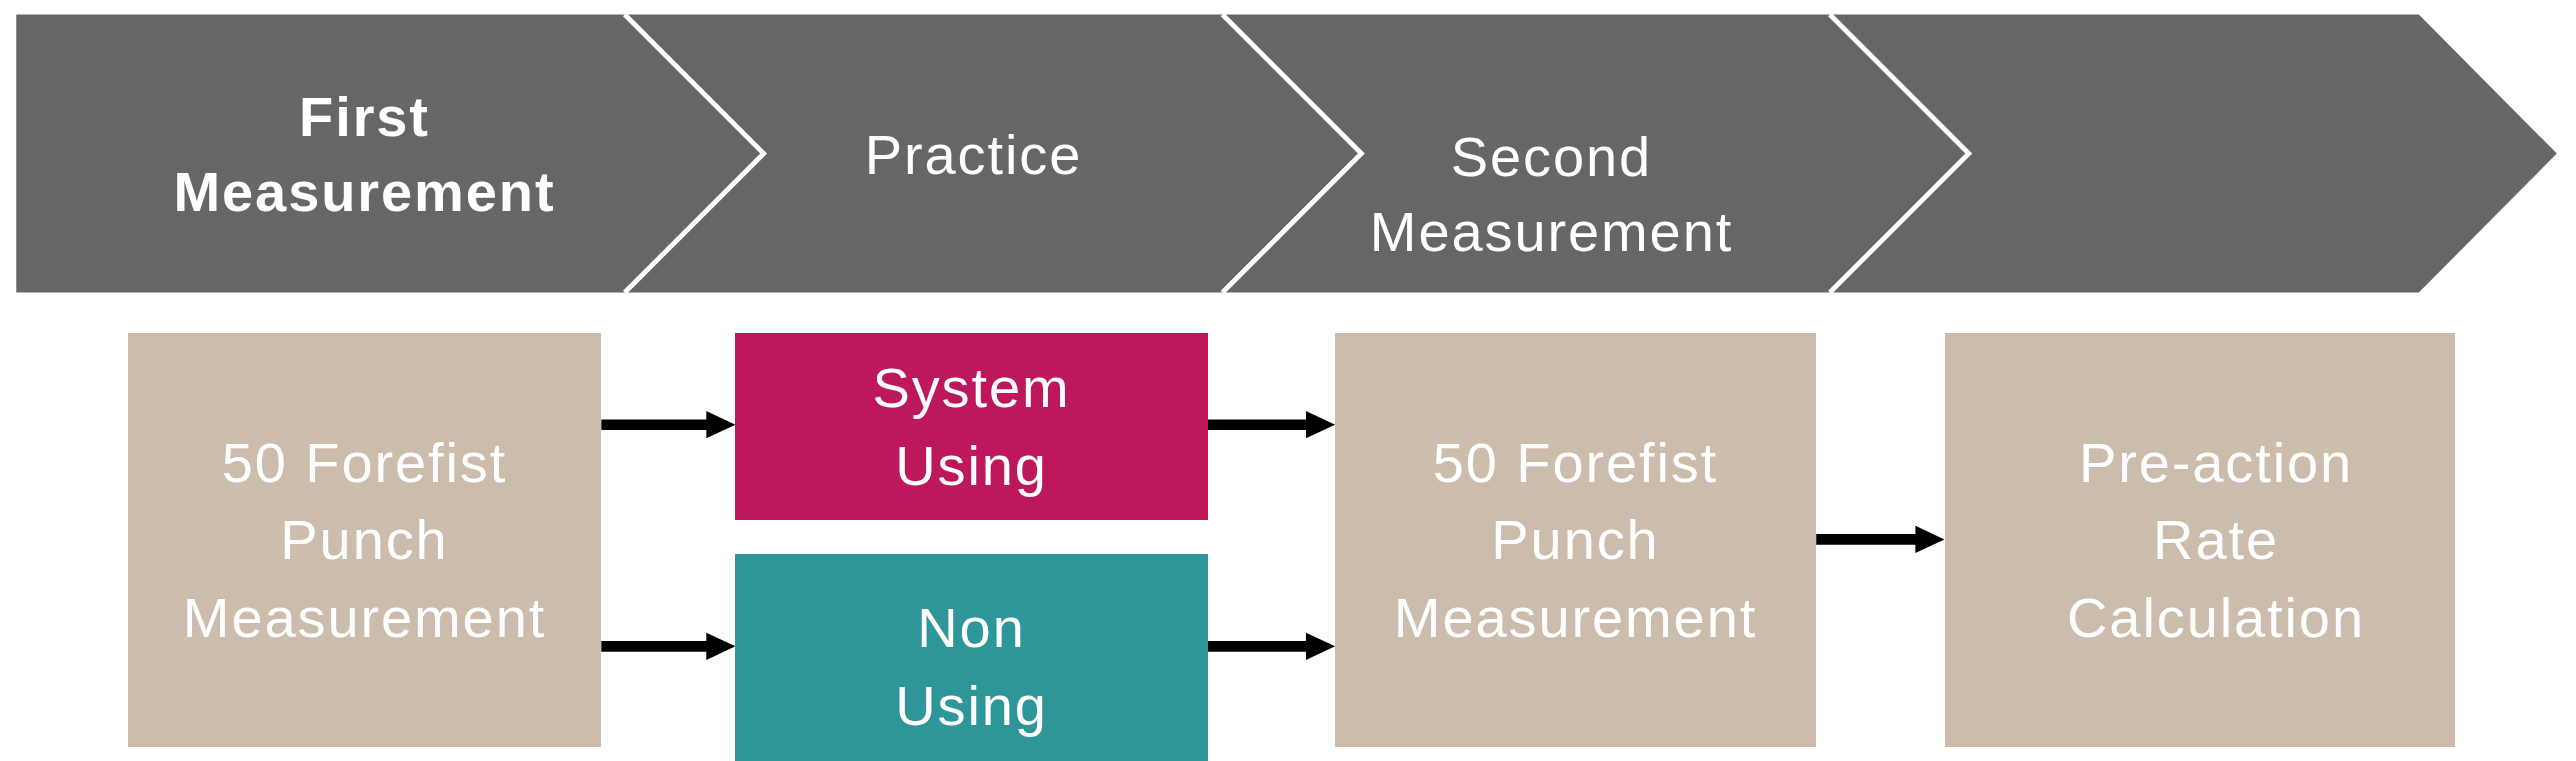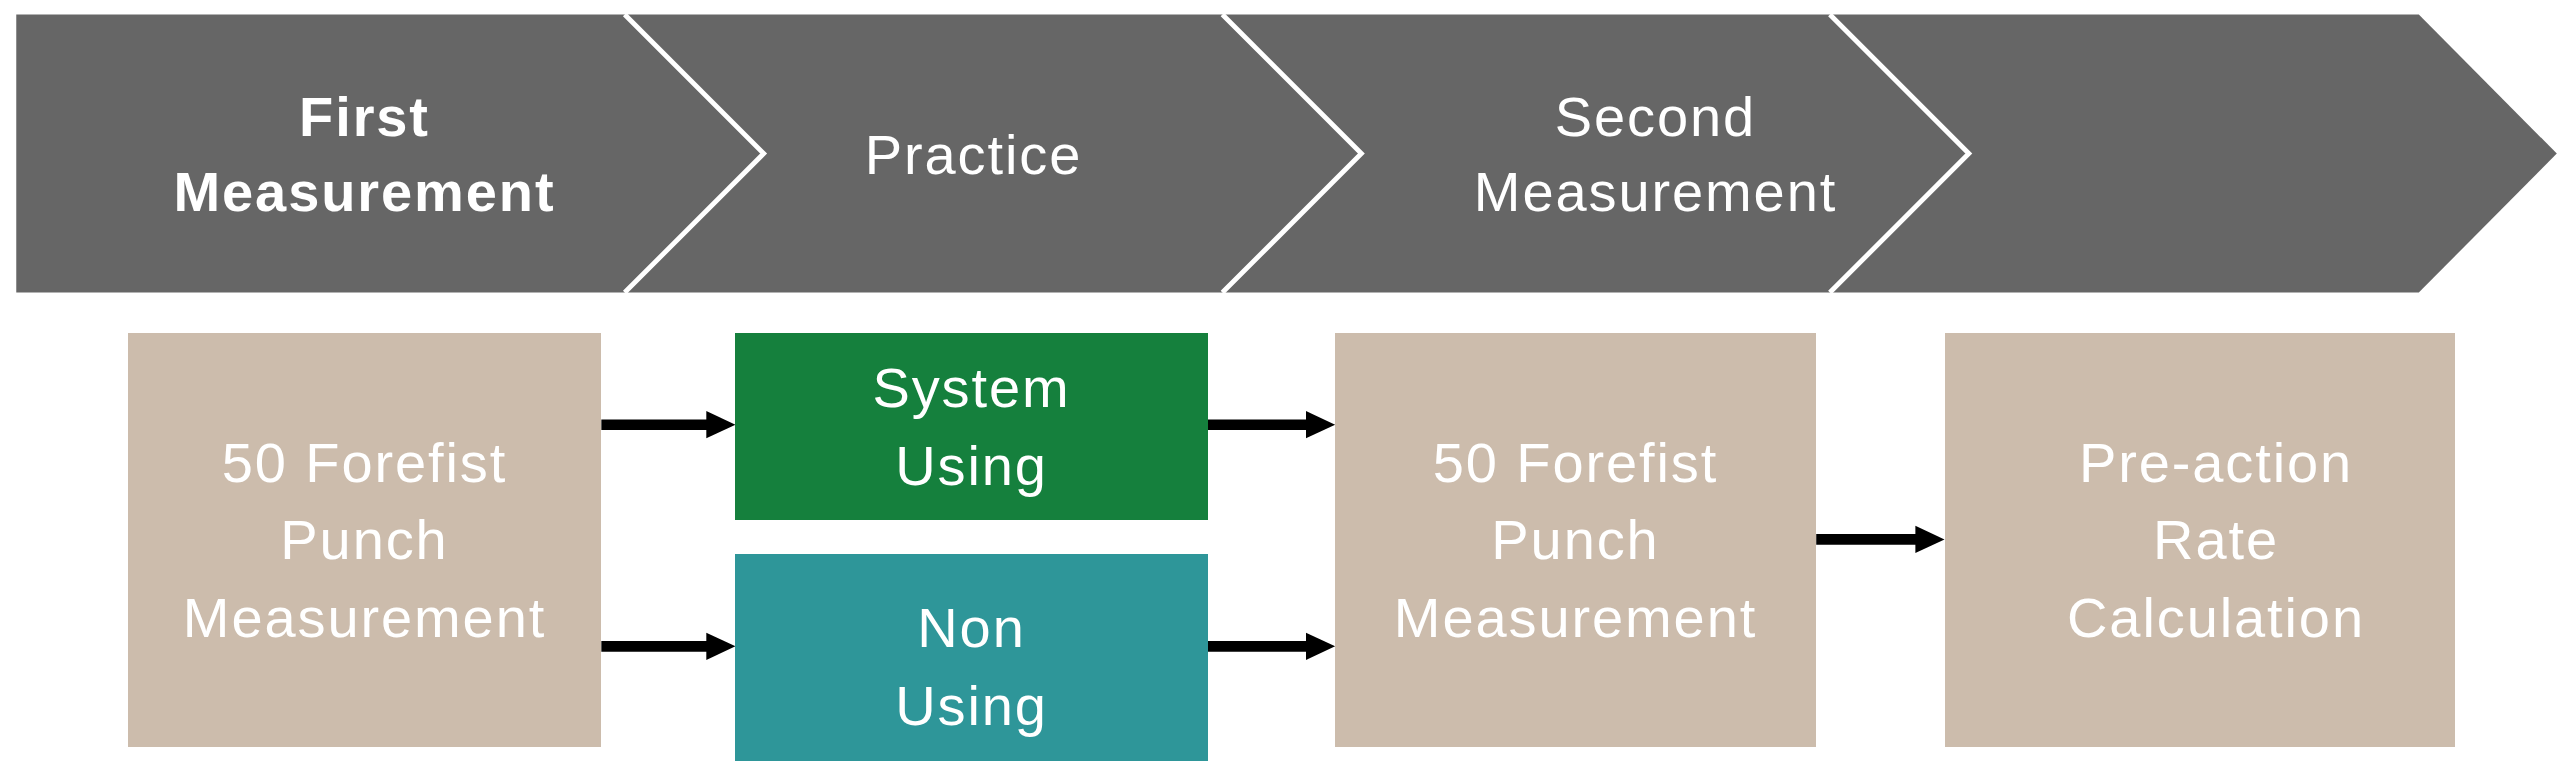--- a/index.html
+++ b/index.html
@@ -67,21 +67,21 @@
     letter-spacing: 1.9px;
     white-space: pre-line;
   }
   .box-a { left: 128px;  top: 333px; width: 473px; height: 414px; }
   .box-b { left: 735px;  top: 333px; width: 473px; height: 187px; }
   .box-c { left: 735px;  top: 554px; width: 473px; height: 225px; }
   .box-d { left: 1335px; top: 333px; width: 481px; height: 414px; }
   .box-e { left: 1945px; top: 333px; width: 478px; height: 414px; padding-left: 32px; }
   .stage-1 { left: 73px; font-weight: bold; }
   .stage-2 { left: 682px; }
-  .stage-3 { left: 1364px; }
+  .stage-3 { left: 1260px; margin-top: 40px; }
   .stage-4 { left: 1906px; }
 </style>
 </head>
 <body>
 
 <div id="canvas" data-name="process-flow-diagram">
 
   <svg id="shapes-layer" data-name="shapes-layer" viewBox="0 0 2649 783" xmlns="http://www.w3.org/2000/svg">
 
     <polygon data-name="banner-arrow-shape" points="16,15 2488,15 2630,158 2488,301 16,301"></polygon>
@@ -114,21 +114,21 @@
 
   <div class="stage-label stage-1" data-name="stage-label-first-measurement">First
 Measurement</div>
   <div class="stage-label stage-2" data-name="stage-label-practice">Practice</div>
   <div class="stage-label stage-3" data-name="stage-label-second-measurement">Second
 Measurement</div>
 
   <div class="flow-box box-a" data-name="flow-box-first-measurement" style="background: rgb(204, 188, 172);">50 Forefist
 Punch
 Measurement</div>
-  <div class="flow-box box-b" data-name="flow-box-system-using" style="background: #15803d;">System
+  <div class="flow-box box-b" data-name="flow-box-system-using" style="background: #be185d;">System
 Using</div>
   <div class="flow-box box-c" data-name="flow-box-non-using" style="background: rgb(46, 150, 153);">Non
 Using</div>
   <div class="flow-box box-d" data-name="flow-box-second-measurement" style="background: rgb(204, 188, 172);">50 Forefist
 Punch
 Measurement</div>
   <div class="flow-box box-e" data-name="flow-box-evaluation" style="background: rgb(204, 188, 172);">Pre-action
 Rate
 Calculation</div>
 

